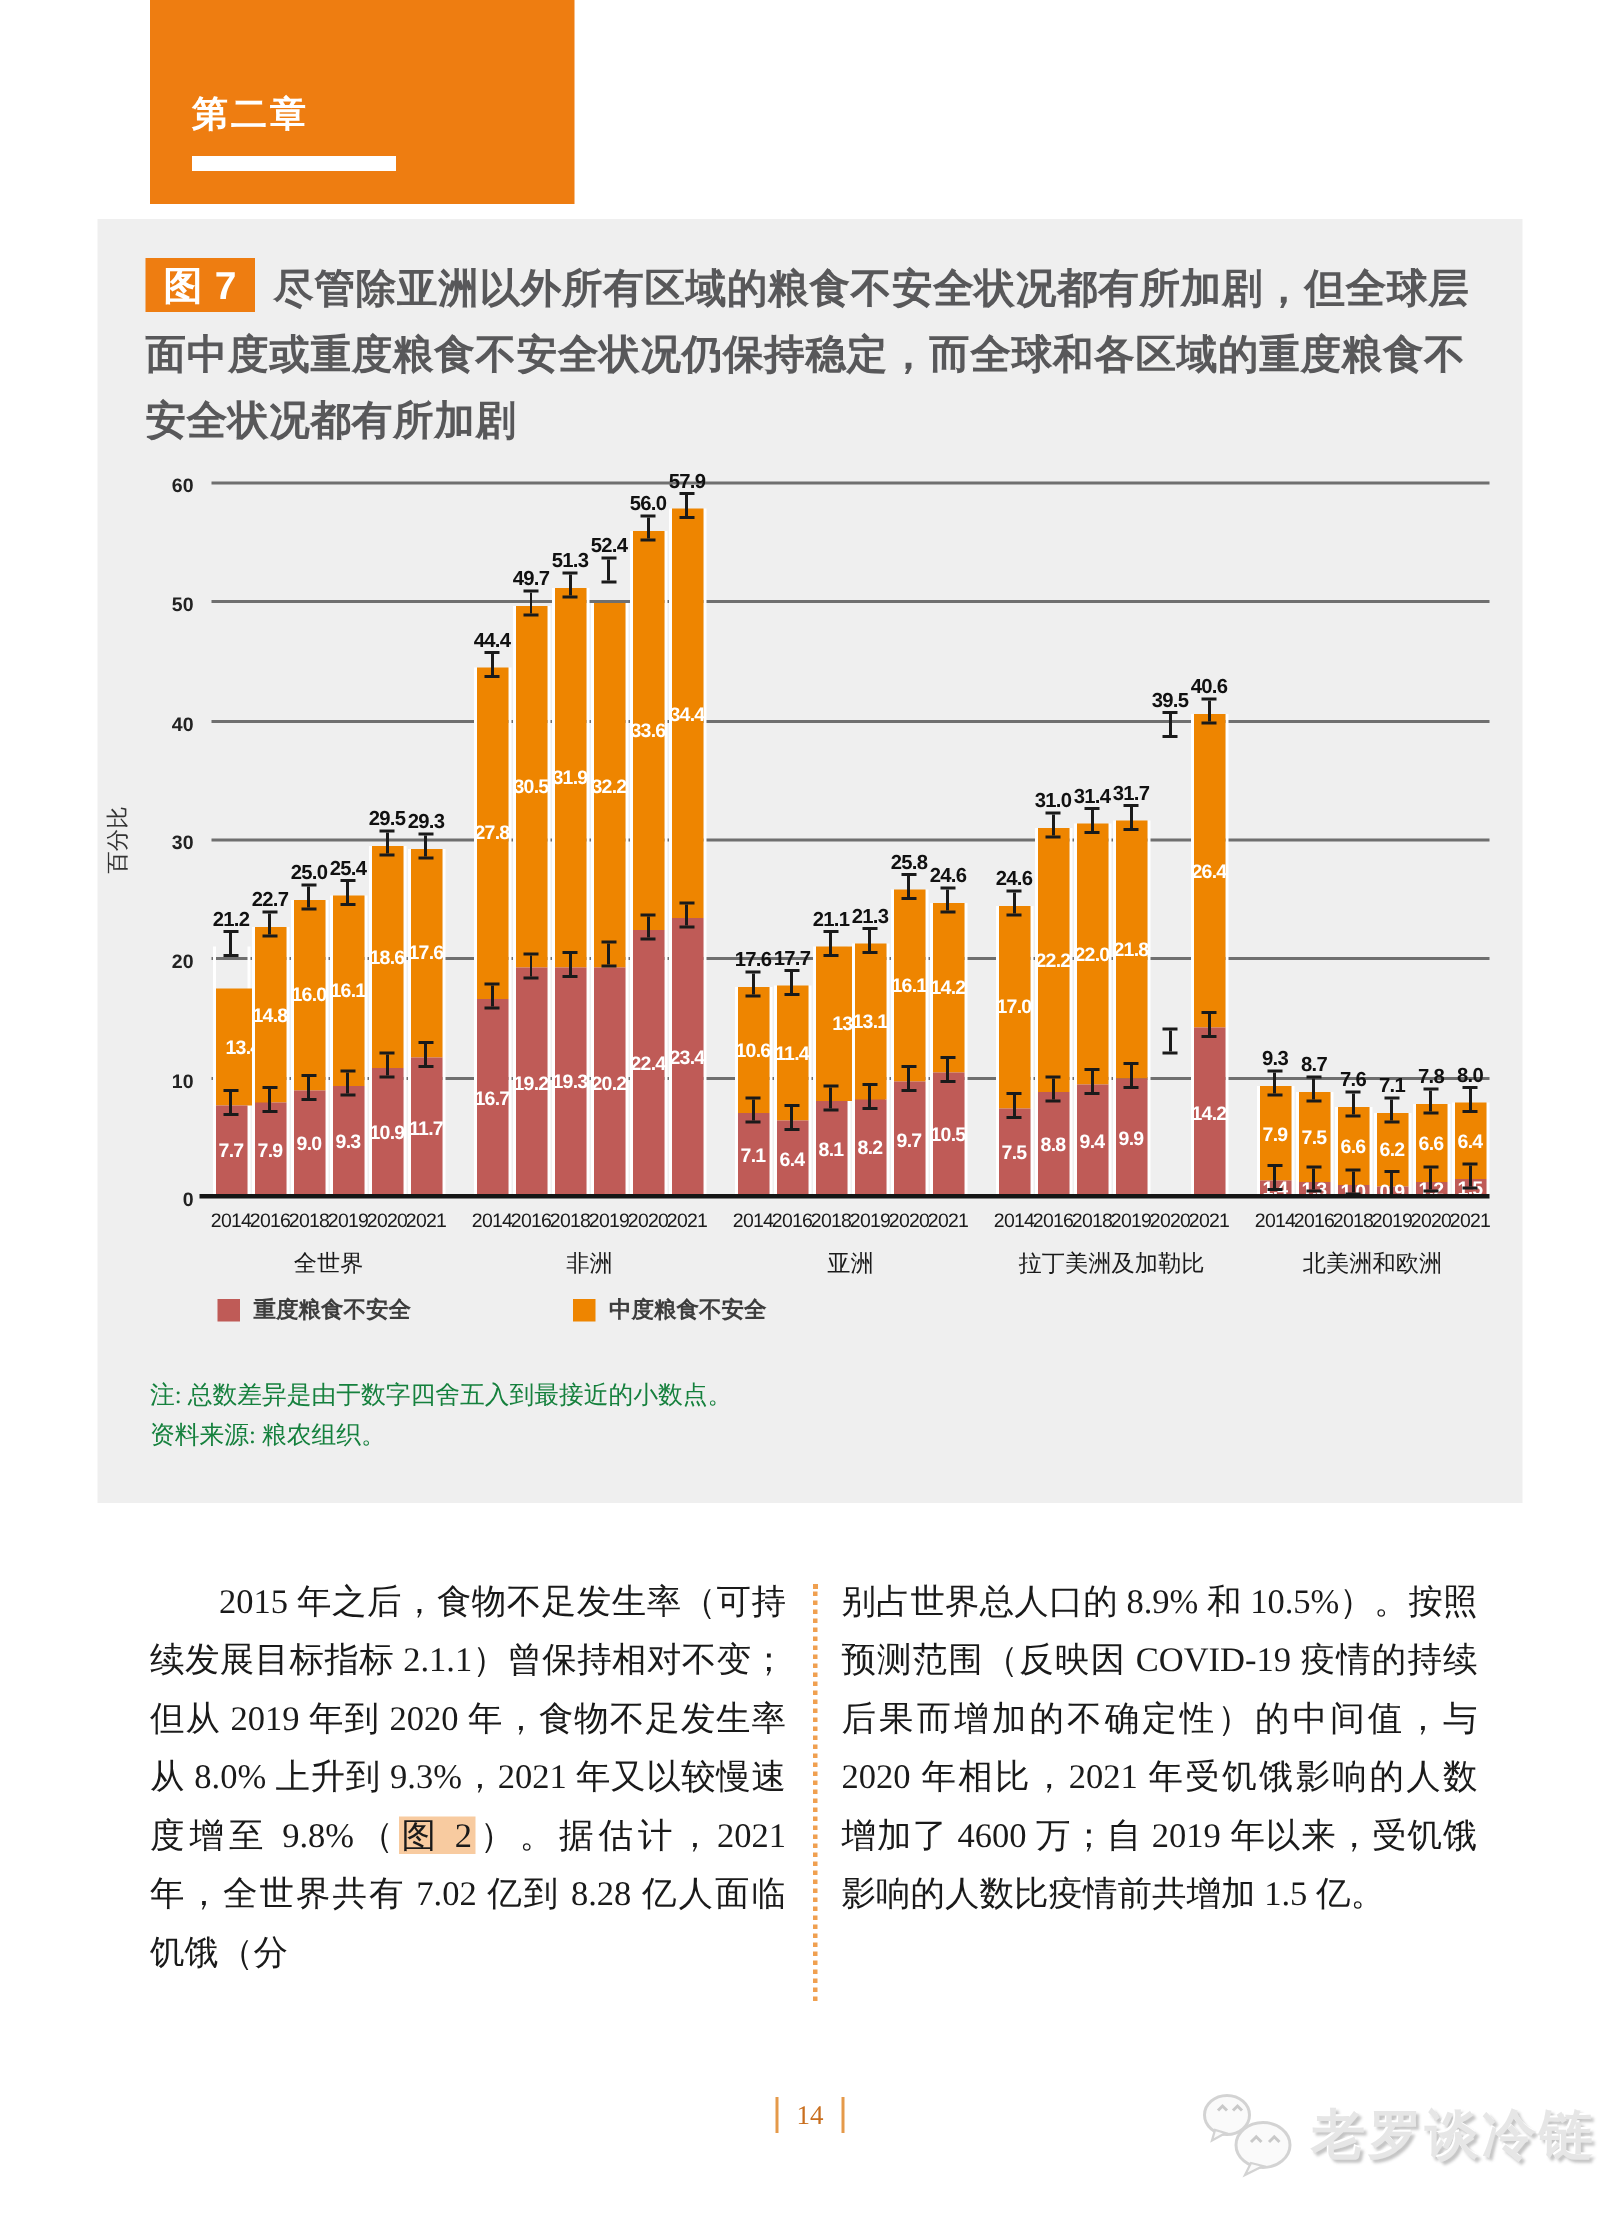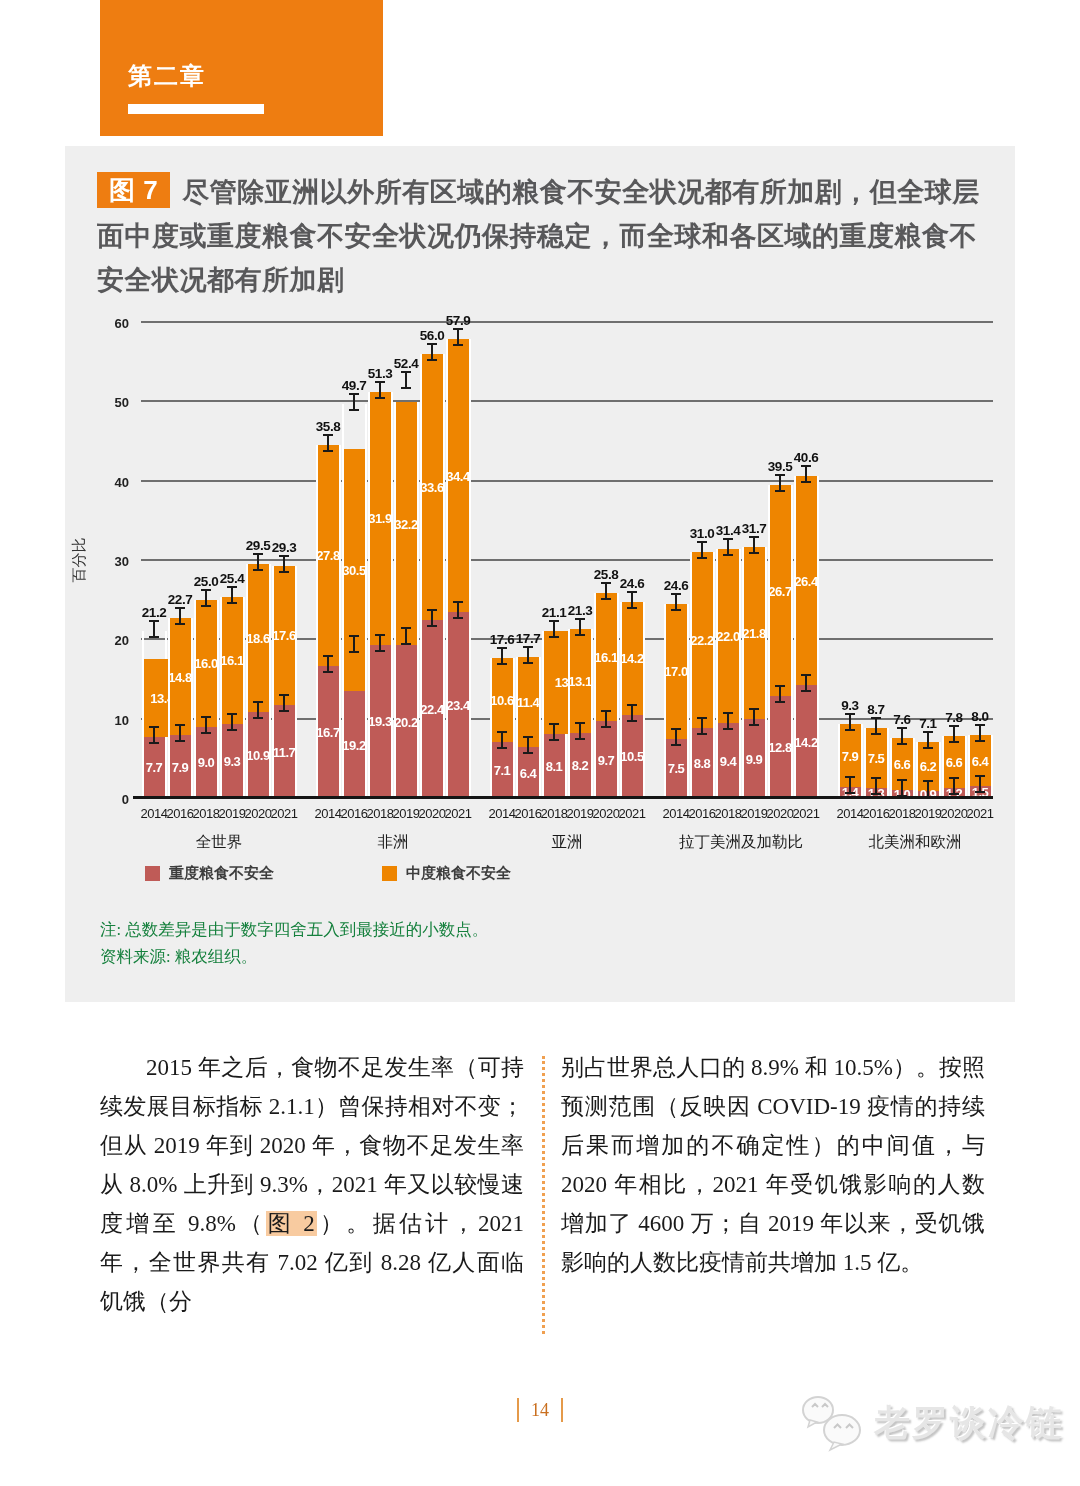--- a/index.html
+++ b/index.html
@@ -172,31 +172,31 @@
         <div class="group">
           <div class="slot">
             <div class="bar" style="height: 353.033px;">
               <div class="seg seg-moderate" style="height: 220.547px;">
                 <div class="seg-label">27.8</div>
               </div>
               <div class="seg seg-severe" style="height: 132.487px;">
                 <div class="seg-label">16.7</div>
               </div>
             </div>
-            <div class="total-label" style="bottom: 364.033px;">35.8</div>
+            <div class="total-label" style="bottom: 364.033px;">44.4</div>
             <div class="whisker" style="bottom: 346.033px;"></div>
             <div class="whisker" style="bottom: 125.487px;"></div>
             <div class="year-label">2014</div>
           </div>
           <div class="slot">
             <div class="bar" style="height: 394.287px;">
               <div class="seg seg-moderate" style="height: 241.967px;">
                 <div class="seg-label">30.5</div>
               </div>
-              <div class="seg seg-severe" style="height: 107px; text-decoration: underline;">
+              <div class="seg seg-severe" style="height: 153px; text-decoration: underline;">
                 <div class="seg-label">19.2</div>
               </div>
             </div>
             <div class="total-label" style="bottom: 405.287px;">49.7</div>
             <div class="whisker" style="bottom: 387.287px;"></div>
             <div class="whisker" style="bottom: 145.32px;"></div>
             <div class="year-label">2016</div>
           </div>
           <div class="slot">
             <div class="bar" style="height: 406.187px;">
@@ -394,28 +394,20 @@
               <div class="seg seg-severe" style="height: 78.54px;">
                 <div class="seg-label">9.9</div>
               </div>
             </div>
             <div class="total-label" style="bottom: 262.487px;">31.7</div>
             <div class="whisker" style="bottom: 244.487px;"></div>
             <div class="whisker" style="bottom: 71.54px;"></div>
             <div class="year-label">2019</div>
           </div>
           <div class="slot">
-            <div class="bar" style="height: 313.367px;">
-              <div class="seg seg-moderate" style="height: 211.82px;">
-                <div class="seg-label">26.7</div>
-              </div>
-              <div class="seg seg-severe" style="height: 101.547px;">
-                <div class="seg-label">12.8</div>
-              </div>
-            </div>
             <div class="total-label" style="bottom: 324.367px;">39.5</div>
             <div class="whisker" style="bottom: 306.367px;"></div>
             <div class="whisker" style="bottom: 94.5467px;"></div>
             <div class="year-label">2020</div>
           </div>
           <div class="slot">
             <div class="bar" style="height: 322.093px;">
               <div class="seg seg-moderate" style="height: 209.44px;">
                 <div class="seg-label">26.4</div>
               </div>

